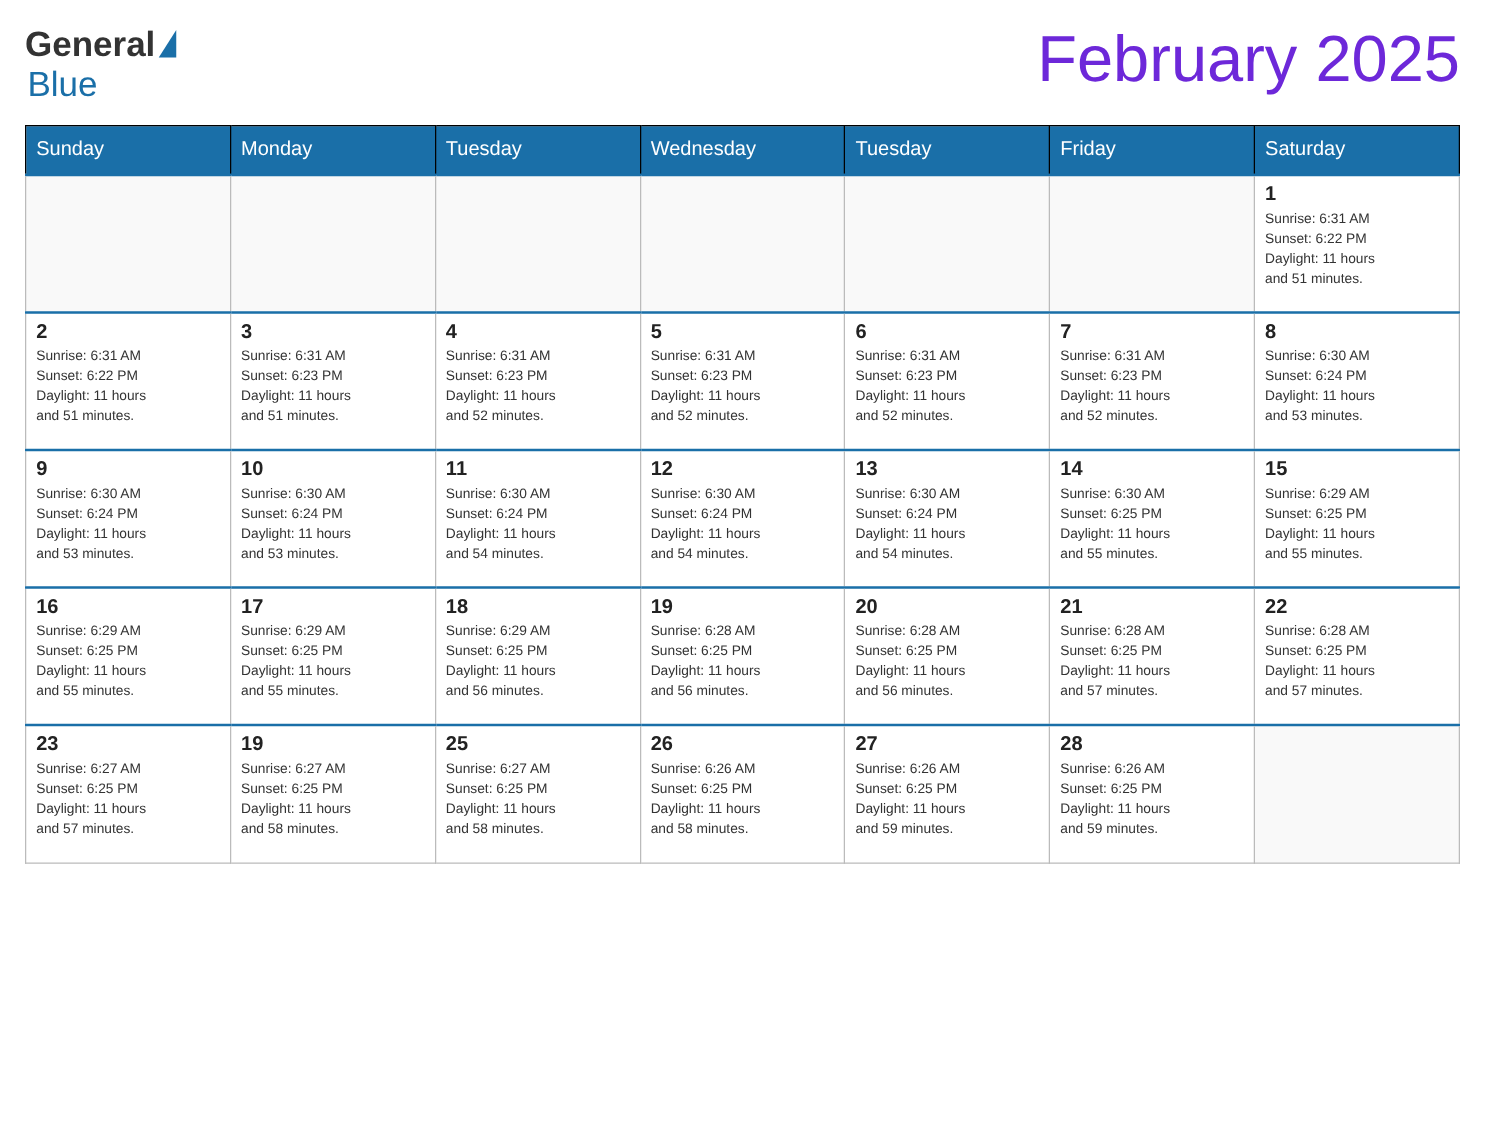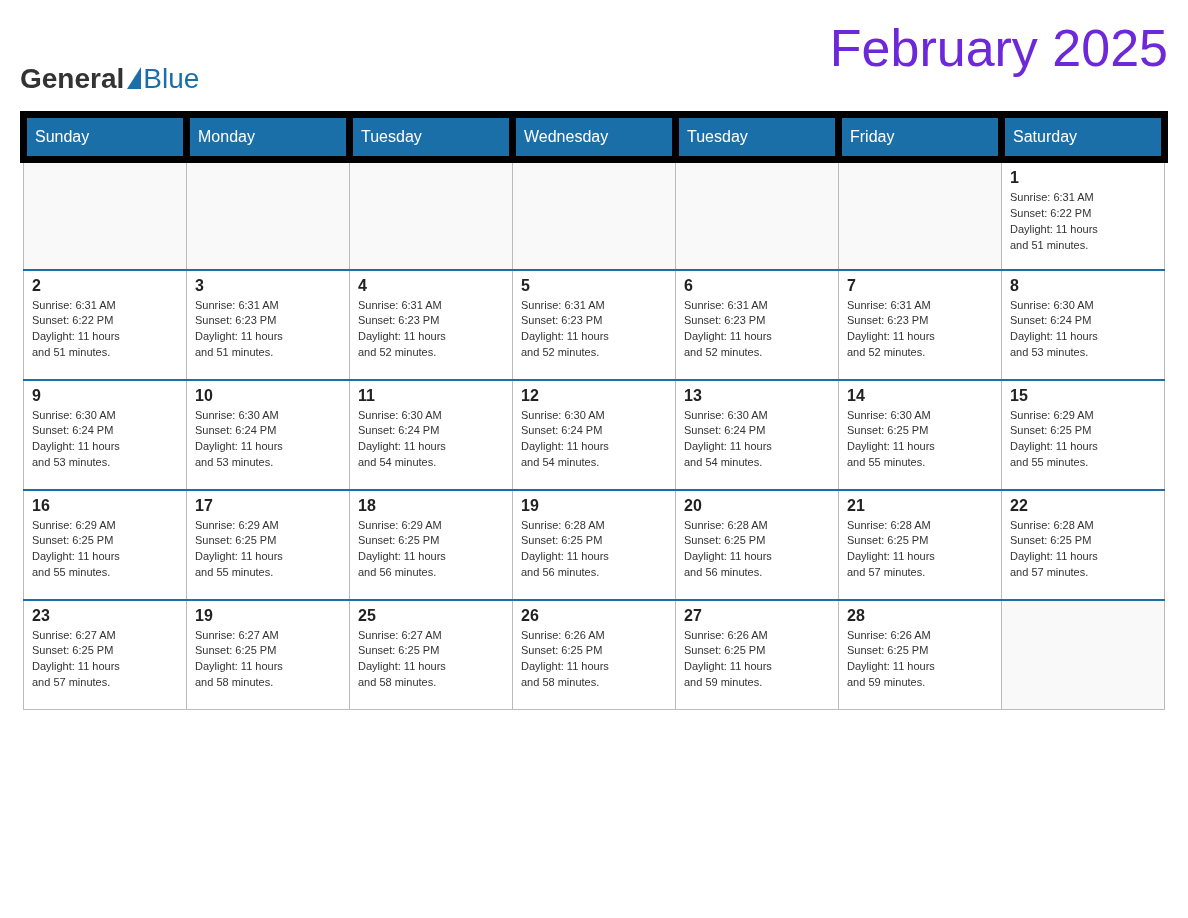--- a/index.html
+++ b/index.html
@@ -11,22 +11,22 @@
       min-height: 918px;
     }
     .header-area {
       display: flex;
       justify-content: space-between;
       align-items: flex-start;
       margin-bottom: 16px;
     }
     .logo {
       display: flex;
+      flex-direction: column;
       align-items: flex-start;
-      margin-top: 43px;
     }
     .logo-text {
       display: flex;
       align-items: center;
     }
     .logo-general {
       font-size: 28px;
       font-weight: bold;
       color: #333;
     }
@@ -63,21 +63,21 @@
       border-collapse: collapse;
       border: 1px solid #999;
     }
     .calendar th {
       background-color: #1a6fa8;
       color: #fff;
       font-size: 16px;
       font-weight: normal;
       padding: 10px 8px;
       text-align: left;
-      border: 7px solid #000000;
+      border: 1px solid #000000;
     }
     .calendar td {
       border: 1px solid #bbb;
       vertical-align: top;
       padding: 6px 8px;
       width: calc(100% / 7);
       min-height: 110px;
       height: 110px;
     }
     .day-number {

